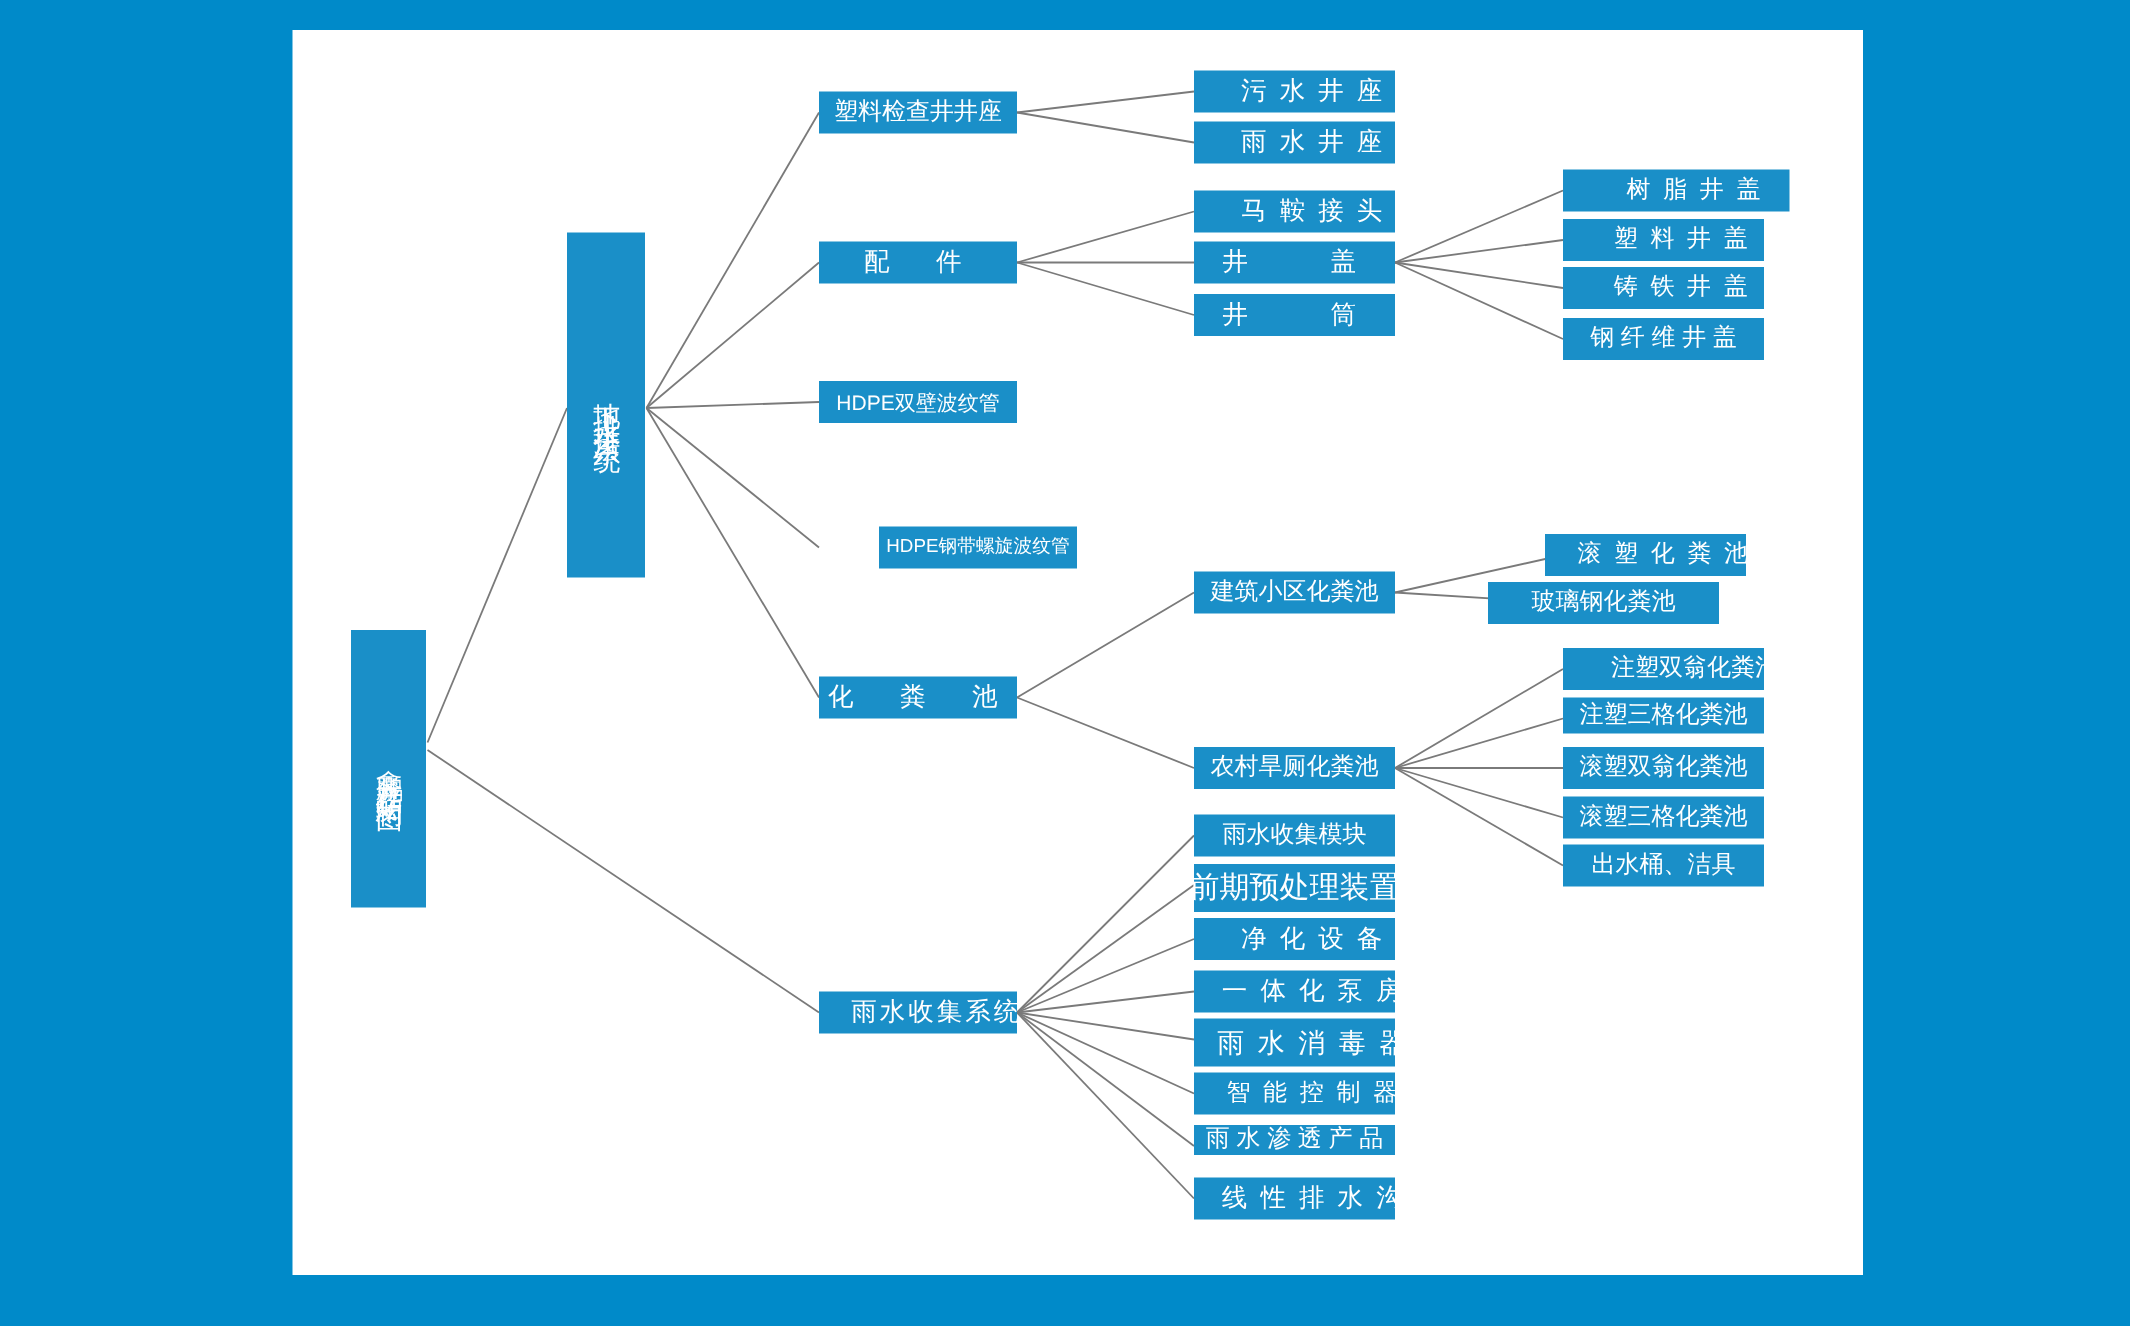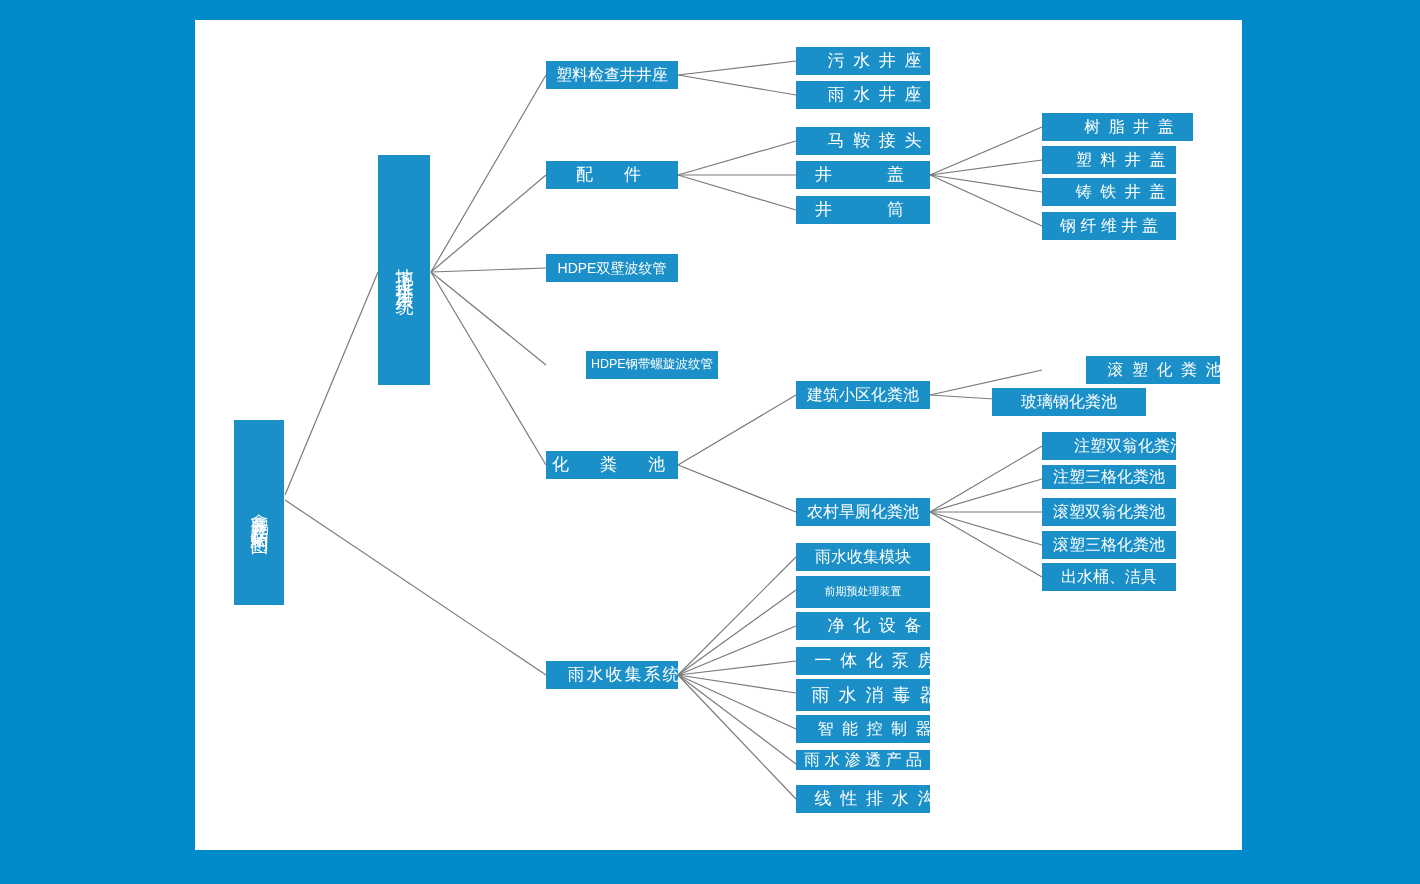--- a/index.html
+++ b/index.html
@@ -143,37 +143,37 @@
   <div class="node tight" style="left:796px; top:498px; width:134px; height:28px; font-size:16px;">农村旱厕化粪池</div>
 
   <div class="node sp1" style="left:1042px; top:113px; width:151px; height:28px; font-size:16px;">树 脂 井 盖</div>
 
   <div class="node sp1" style="left:1042px; top:146px; width:134px; height:28px; font-size:16px;">塑 料 井 盖</div>
 
   <div class="node sp1" style="left:1042px; top:178px; width:134px; height:28px; font-size:16px;">铸 铁 井 盖</div>
 
   <div class="node tight" style="left:1042px; top:212px; width:134px; height:28px; font-size:16px;">钢 纤 维 井 盖</div>
 
-  <div class="node sp1" style="left:1086px; top:356px; width:134px; height:28px; font-size:16px;">滚 塑 化 粪 池</div>
+  <div class="node sp1" style="left:1030px; top:356px; width:134px; height:28px; font-size:16px;">滚 塑 化 粪 池</div>
 
   <div class="node tight" style="left:992px; top:388px; width:154px; height:28px; font-size:16px;">玻璃钢化粪池</div>
 
   <div class="node tight" style="left:1042px; top:432px; width:134px; height:28px; font-size:16px;padding-left:42px;">注塑双翁化粪池</div>
 
   <div class="node tight" style="left:1042px; top:465px; width:134px; height:24px; font-size:16px;">注塑三格化粪池</div>
 
   <div class="node tight" style="left:1042px; top:498px; width:134px; height:28px; font-size:16px;">滚塑双翁化粪池</div>
 
   <div class="node tight" style="left:1042px; top:531px; width:134px; height:28px; font-size:16px;">滚塑三格化粪池</div>
 
   <div class="node tight" style="left:1042px; top:563px; width:134px; height:28px; font-size:16px;">出水桶、洁具</div>
 
   <div class="node tight" style="left:796px; top:543px; width:134px; height:28px; font-size:16px;text-align:right;">雨水收集模块</div>
 
-  <div class="node tight" style="left:796px; top:576px; width:134px; height:32px; font-size:11px;">前期预处理装置</div>
+  <div class="node tight" style="left:796px; top:576px; width:134px; height:32px; font-size:20px;">前期预处理装置</div>
 
   <div class="node sp1" style="left:796px; top:612px; width:134px; height:28px; font-size:17px;">净 化 设 备</div>
 
   <div class="node sp1" style="left:796px; top:647px; width:134px; height:28px; font-size:17px;">一 体 化 泵 房</div>
 
   <div class="node sp1" style="left:796px; top:679px; width:134px; height:32px; font-size:18px;">雨 水 消 毒 器</div>
 
   <div class="node sp1" style="left:796px; top:715px; width:134px; height:28px; font-size:16px;">智 能 控 制 器</div>
 
   <div class="node tight" style="left:796px; top:750px; width:134px; height:20px; font-size:16px;">雨 水 渗 透 产 品</div>

